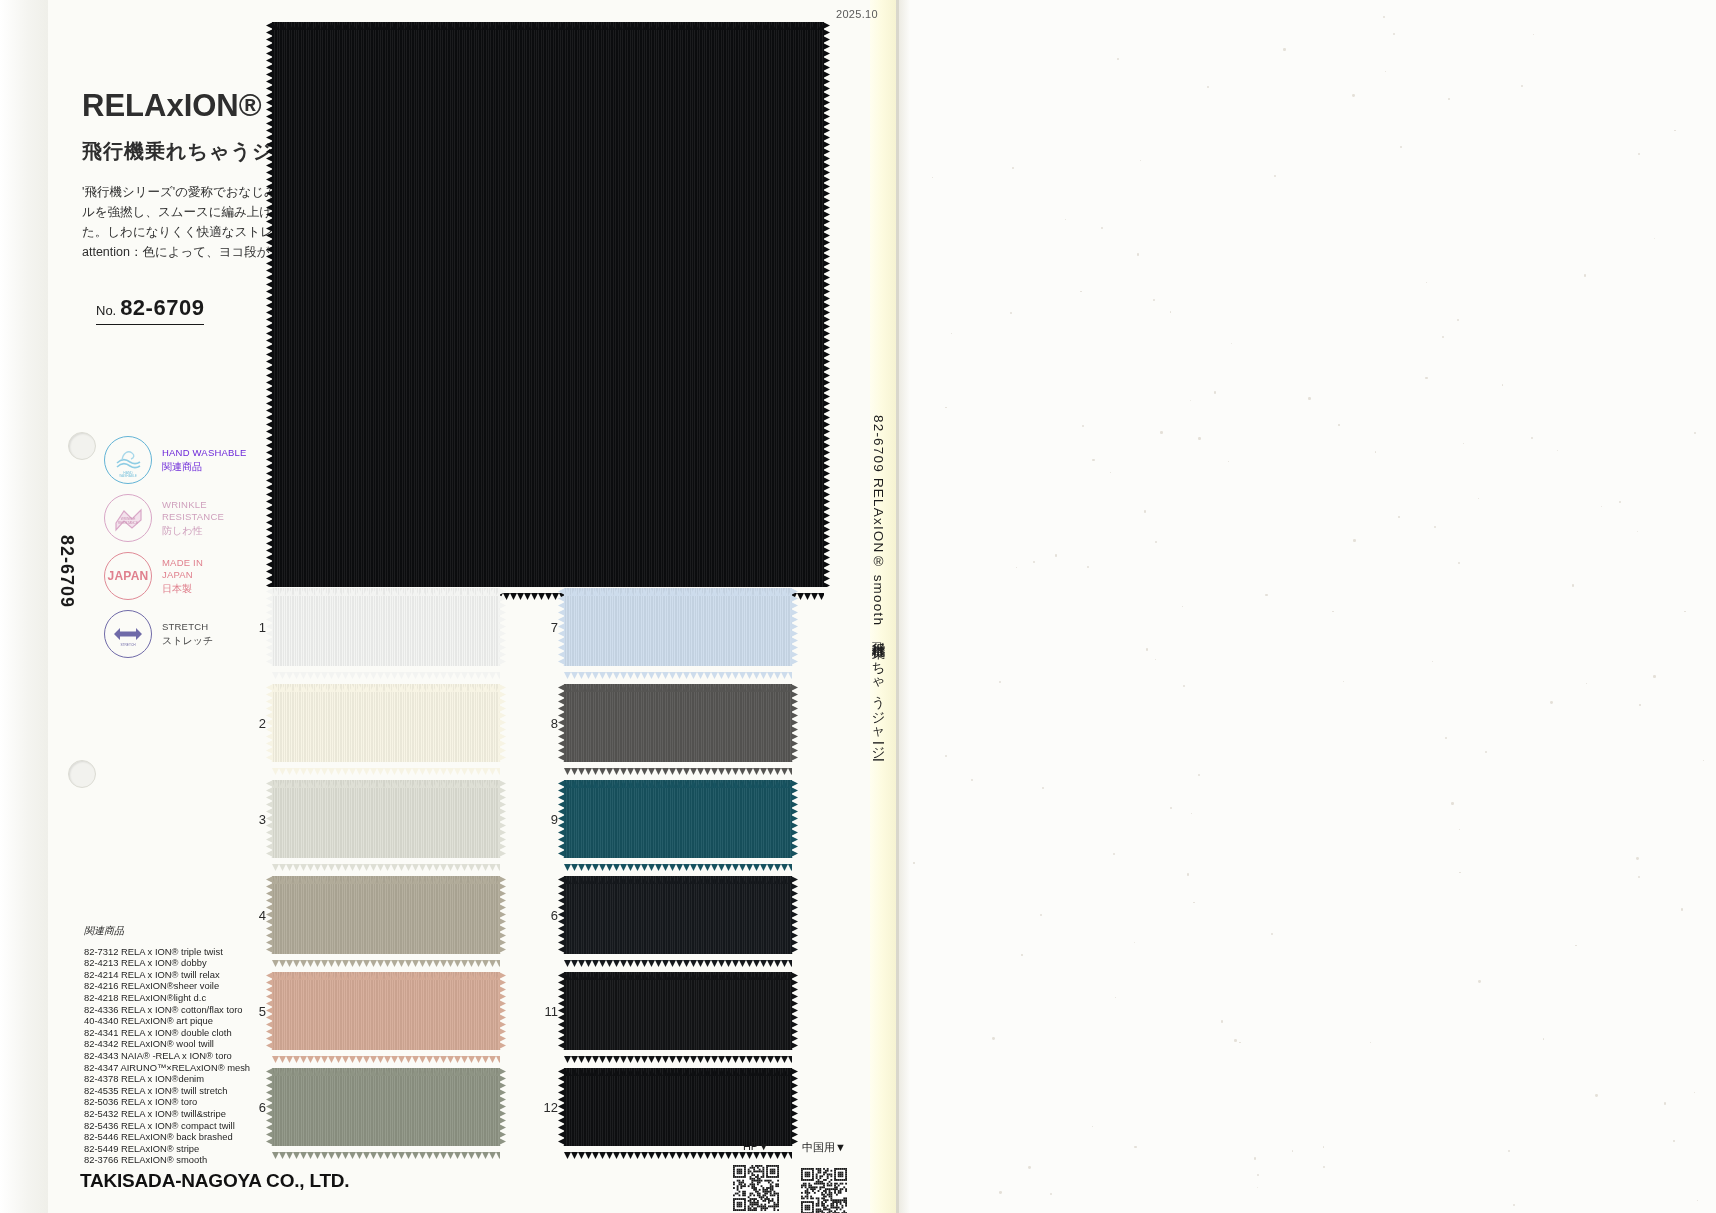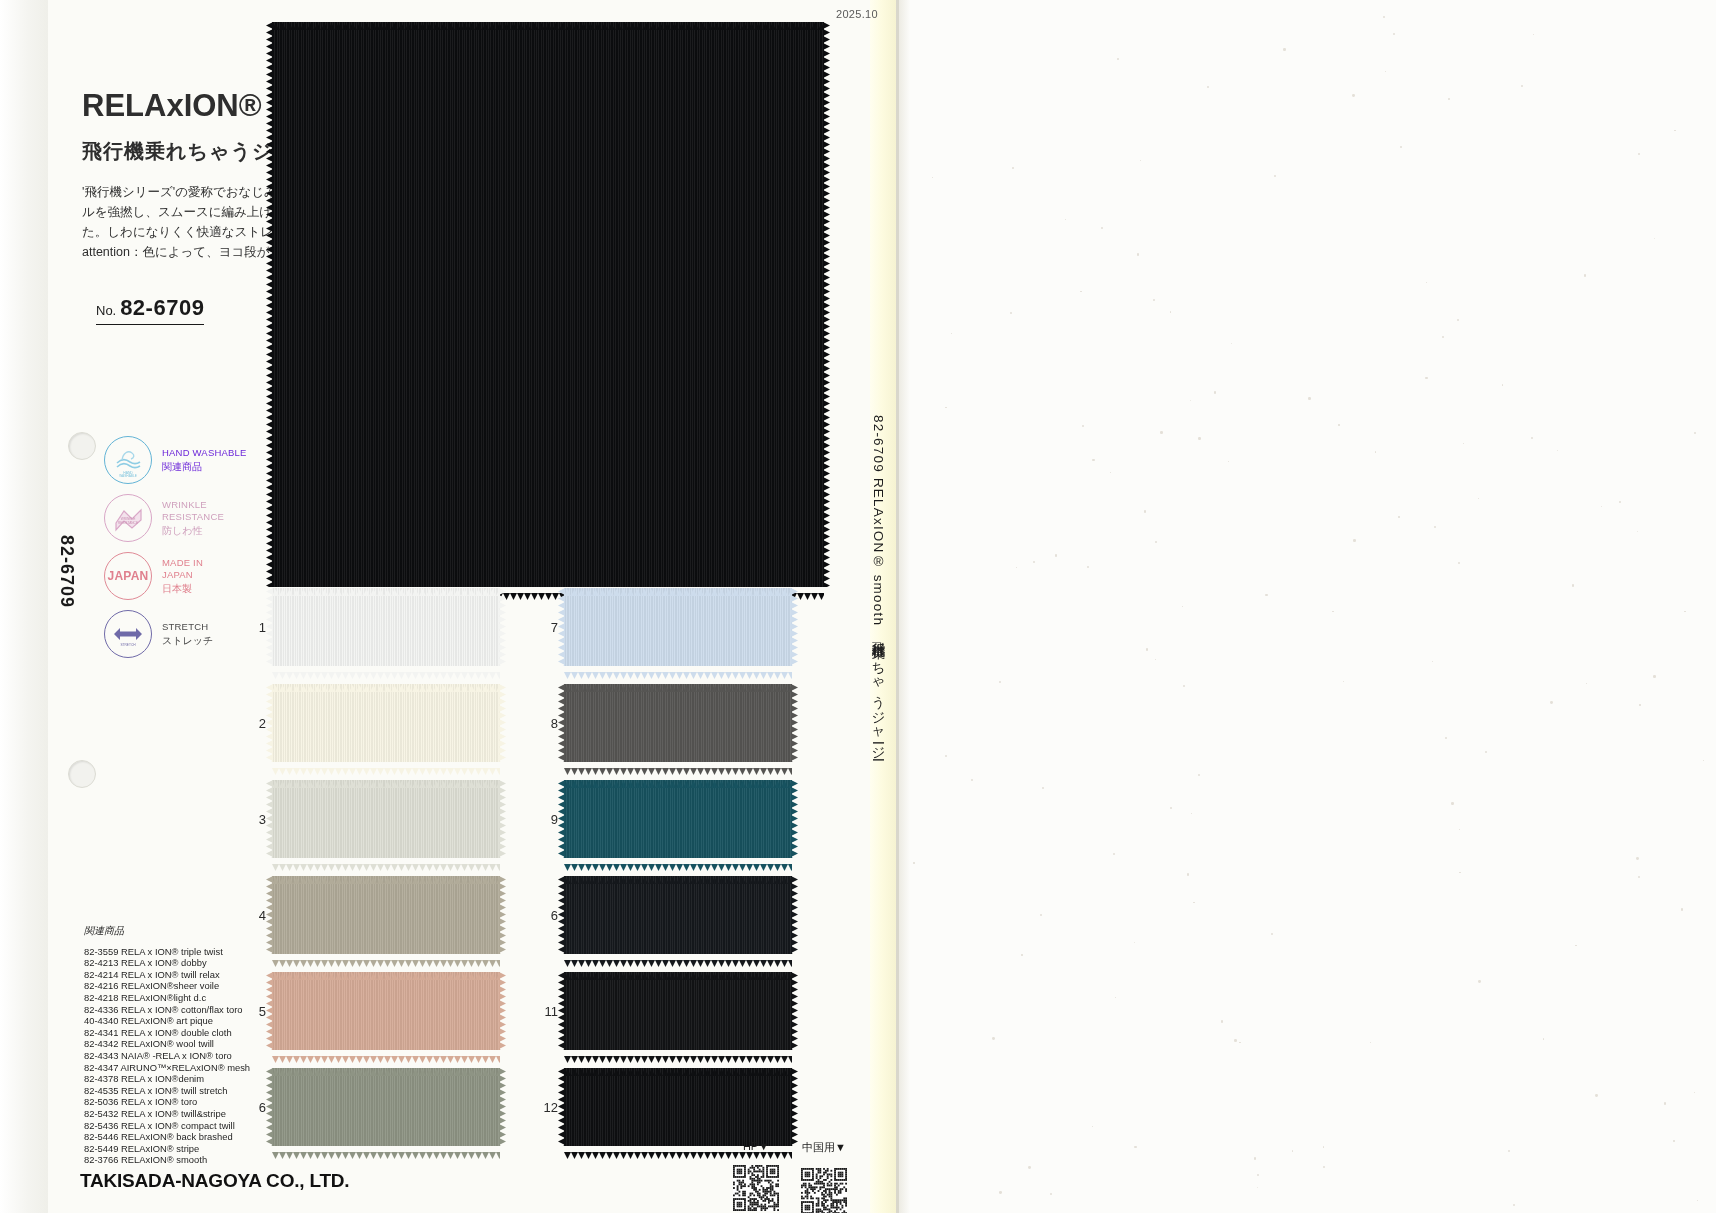--- a/index.html
+++ b/index.html
@@ -1963,21 +1963,21 @@
                 <polygon points="0,77 7,80.5 0,84" fill="#0e0f11"></polygon>
               </svg></div>
           </div>
         </div>
       </div>
   </div>
 
   <div id="related">
     <div class="rel-head">関連商品</div>
     <div id="related-list">
-        <div>82-3559 RELA x ION® triple twist</div>
+        <div>82-7312 RELA x ION® triple twist</div>
         <div>82-4213 RELA x ION® dobby</div>
         <div>82-4214 RELA x ION® twill relax</div>
         <div>82-4216 RELAxION®sheer voile</div>
         <div>82-4218 RELAxION®light d.c</div>
         <div>82-4336 RELA x ION® cotton/flax toro</div>
         <div>40-4340 RELAxION® art pique</div>
         <div>82-4341 RELA x ION® double cloth</div>
         <div>82-4342 RELAxION® wool twill</div>
         <div>82-4343 NAIA® -RELA x ION® toro</div>
         <div>82-4347 AIRUNO™×RELAxION® mesh</div>

